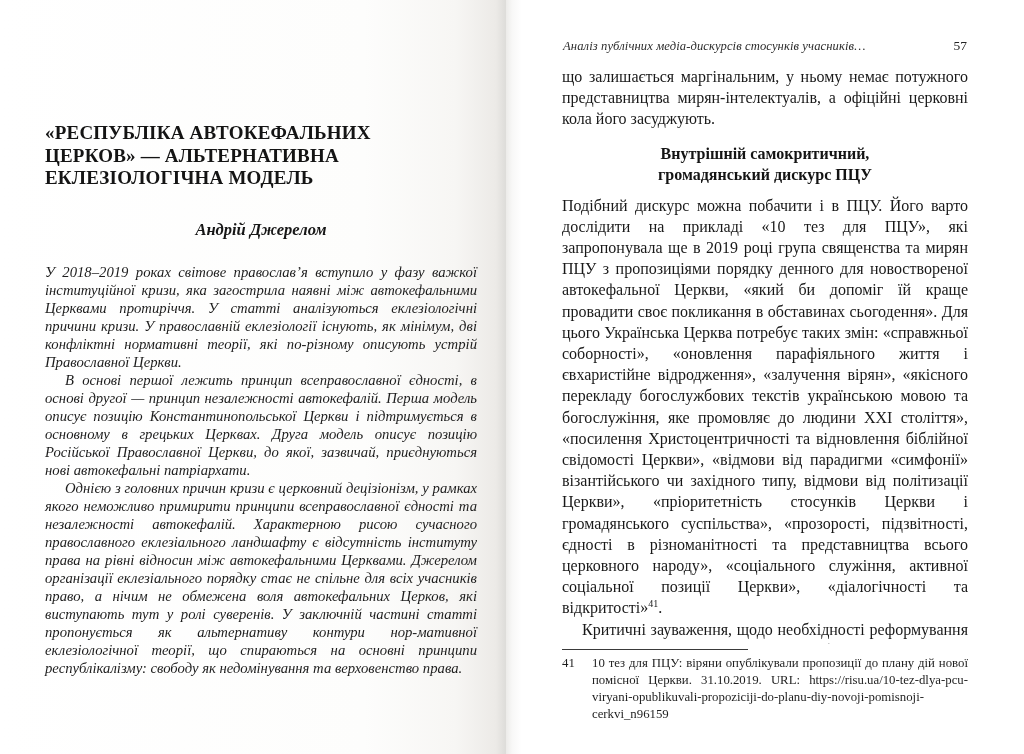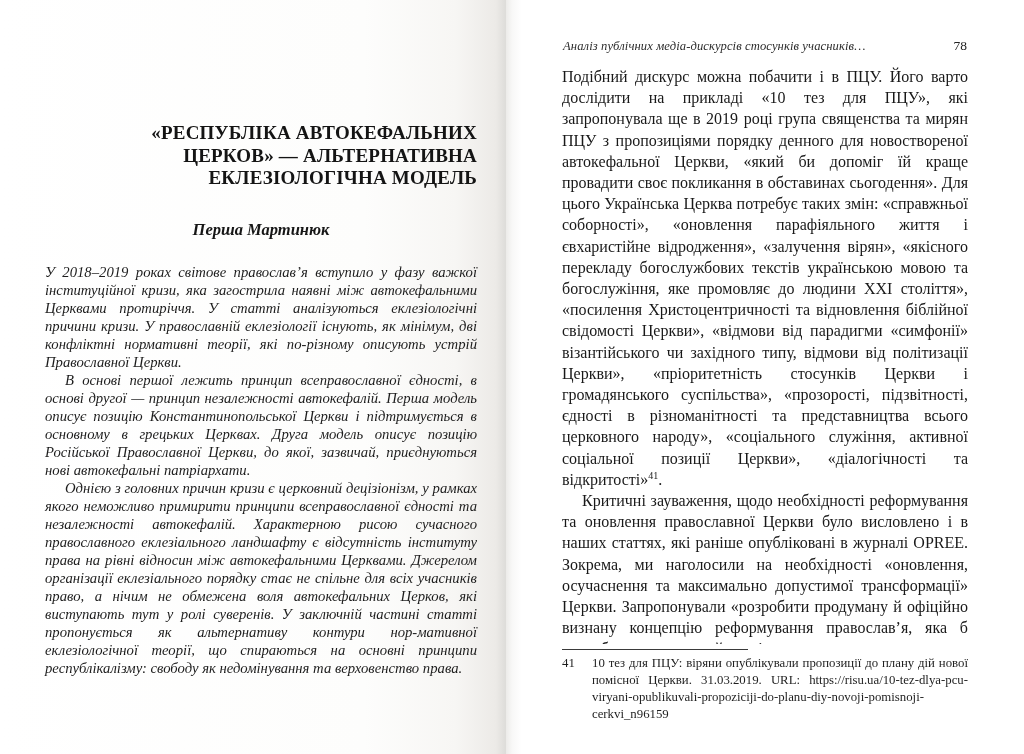--- a/index.html
+++ b/index.html
@@ -34,21 +34,21 @@
   
   .left-content {
     position: absolute;
     left: 45px; top: 122px;
     width: 432px;
   }
   .doc-title {
     font-size: 19px;
     line-height: 22.5px;
     font-weight: bold;
-    text-align: right;
+    text-align: left;
     white-space: pre-line;
     letter-spacing: 0.2px;
     color: #141414;
   }
   .doc-author {
     margin-top: 30px;
     text-align: center;
     font-style: italic;
     font-weight: bold;
     font-size: 16.5px;
@@ -135,46 +135,49 @@
 </head>
 <body>
 
 <div class="spread">
 
   <div class="page-left">
     <div class="left-content">
       <div class="doc-title">«РЕСПУБЛІКА АВТОКЕФАЛЬНИХ
 ЦЕРКОВ» — АЛЬТЕРНАТИВНА
 ЕКЛЕЗІОЛОГІЧНА МОДЕЛЬ</div>
-      <div class="doc-author">Перша Мартинюк</div>
+      <div class="doc-author">Андрій Джерелом</div>
       <div class="abstract">
         <p>У 2018–2019 роках світове православ’я вступило у фазу важкої інституційної кризи, яка загострила наявні між автокефальними Церквами протиріччя. У статті аналізуються еклезіологічні причини кризи. У православній еклезіології існують, як мінімум, дві конфліктні нормативні теорії, які по-різному описують устрій Православної Церкви.</p>
         <p class="indent">В основі першої лежить принцип всеправославної єдності, в основі другої — принцип незалежності автокефалій. Перша модель описує позицію Константинопольської Церкви і підтримується в основному в грецьких Церквах. Друга модель описує позицію Російської Православної Церкви, до якої, зазвичай, приєднуються нові автокефальні патріархати.</p>
         <p class="indent">Однією з головних причин кризи є церковний децізіонізм, у рамках якого неможливо примирити принципи всеправославної єдності та незалежності автокефалій. Характерною рисою сучасного православного еклезіального ландшафту є відсутність інституту права на рівні відносин між автокефальними Церквами. Джерелом організації еклезіального порядку стає не спільне для всіх учасників право, а нічим не обмежена воля автокефальних Церков, які виступають тут у ролі суверенів. У заключній частині статті пропонується як альтернативу контури нор-мативної еклезіологічної теорії, що спираються на основні принципи республікалізму: свободу як недомінування та верховенство права.</p>
       </div>
     </div>
   </div>
 
   <div class="page-right">
   </div>
 
   <div class="right-header">
     <span class="running-title">Аналіз публічних медіа-дискурсів стосунків учасників…</span>
-    <span class="page-num">78</span>
+    <span class="page-num">57</span>
   </div>
 
   <div class="right-body">
+    <p>що залишається маргінальним, у ньому немає потужного представництва мирян-інтелектуалів, а офіційні церковні кола його засуджують.</p>
 
+    <div class="section-heading">Внутрішній самокритичний,
+громадянський дискурс ПЦУ</div>
 
     <p><span>Подібний дискурс можна побачити і в ПЦУ. Його варто дослідити на прикладі «10 тез для ПЦУ», які запропонувала ще в 2019 році група священства та мирян ПЦУ з пропозиціями порядку денного для новоствореної автокефальної Церкви, «який би допоміг їй краще провадити своє покликання в обставинах сьогодення». Для цього Українська Церква потребує таких змін: «справжньої соборності», «оновлення парафіяльного життя і євхаристійне відродження», «залучення вірян», «якісного перекладу богослужбових текстів українською мовою та богослужіння, яке промовляє до людини XXI століття», «посилення Христоцентричності та відновлення біблійної свідомості Церкви», «відмови від парадигми «симфонії» візантійського чи західного типу, відмови від політизації Церкви», «пріоритетність стосунків Церкви і громадянського суспільства», «прозорості, підзвітності, єдності в різноманітності та представництва всього церковного народу», «соціального служіння, активної соціальної позиції Церкви», «діалогічності та відкритості»</span><sup class="fn-ref">41</sup><span>.</span></p>
 
     <p class="indent">Критичні зауваження, щодо необхідності реформування та оновлення православної Церкви було висловлено і в наших статтях, які раніше опубліковані в журналі OPREE. Зокрема, ми наголосили на необхідності «оновлення, осучаснення та максимально допустимої трансформації» Церкви. Запропонували «розробити продуману й офіційно визнану концепцію реформування православ’я, яка б передбачала критичний аналіз кризо-</p>
   </div>
 
   <div class="footnote-area">
     <div class="footnote-rule"></div>
     <div class="footnote">
       <span class="fn-num">41</span>
-      <span class="fn-text">10 тез для ПЦУ: віряни опублікували пропозиції до плану дій нової помісної Церкви. 31.03.2019. URL: https://risu.ua/10-tez-dlya-pcu-viryani-opublikuvali-propoziciji-do-planu-diy-novoji-pomisnoji-cerkvi_n96159</span>
+      <span class="fn-text">10 тез для ПЦУ: віряни опублікували пропозиції до плану дій нової помісної Церкви. 31.10.2019. URL: https://risu.ua/10-tez-dlya-pcu-viryani-opublikuvali-propoziciji-do-planu-diy-novoji-pomisnoji-cerkvi_n96159</span>
     </div>
   </div>
 
 </div>
 
 </body></html>

